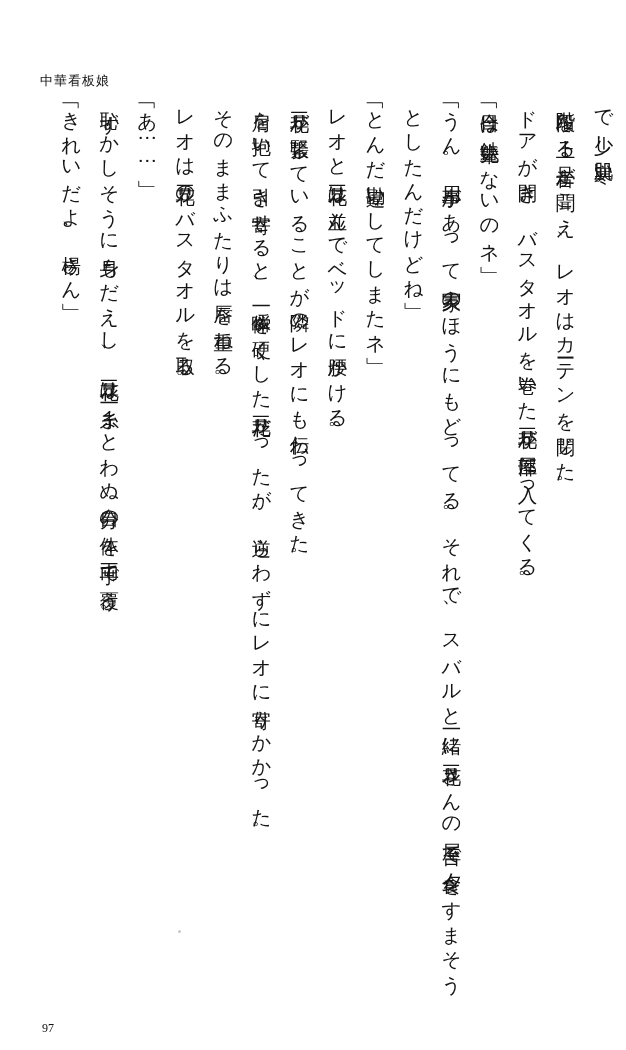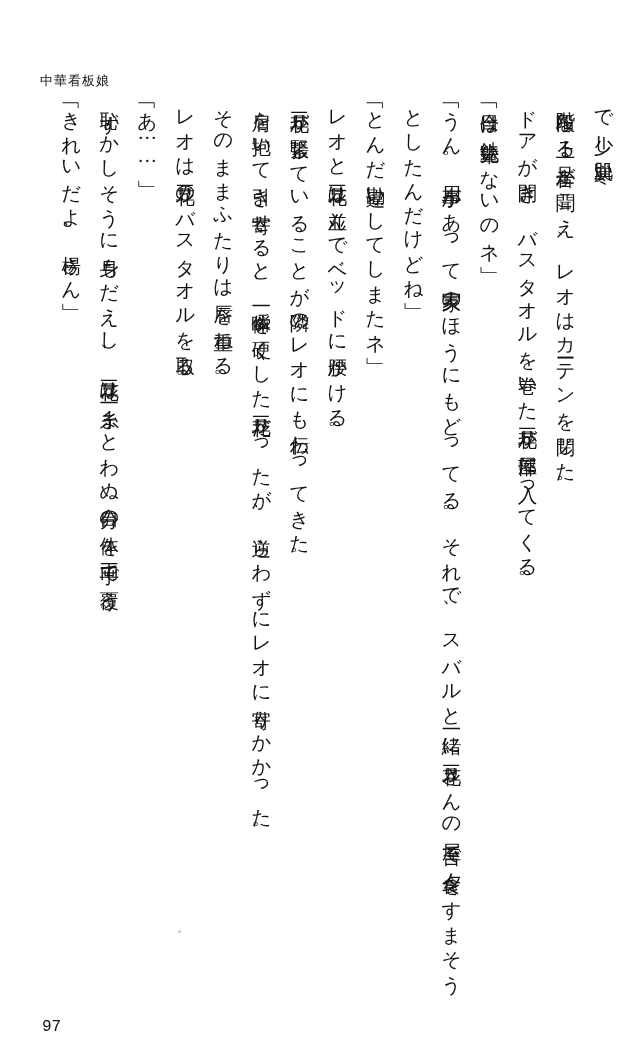--- a/index.html
+++ b/index.html
@@ -27,23 +27,23 @@
     letter-spacing: 1px;
     color: #111;
     white-space: nowrap;
   }
 
   
   .folio {
     position: absolute;
     left: 42px;
     bottom: 14px;
-    font-size: 16px;
+    font-size: 12px;
     color: #111;
-    font-family: Liberation Mono, monospace;
+    font-family: Liberation Serif, serif;
   }
 
   
   .vtext {
     position: absolute;
     top: 96px;
     right: 36px;
     height: 890px;
     width: 540px;
     writing-mode: vertical-rl;

